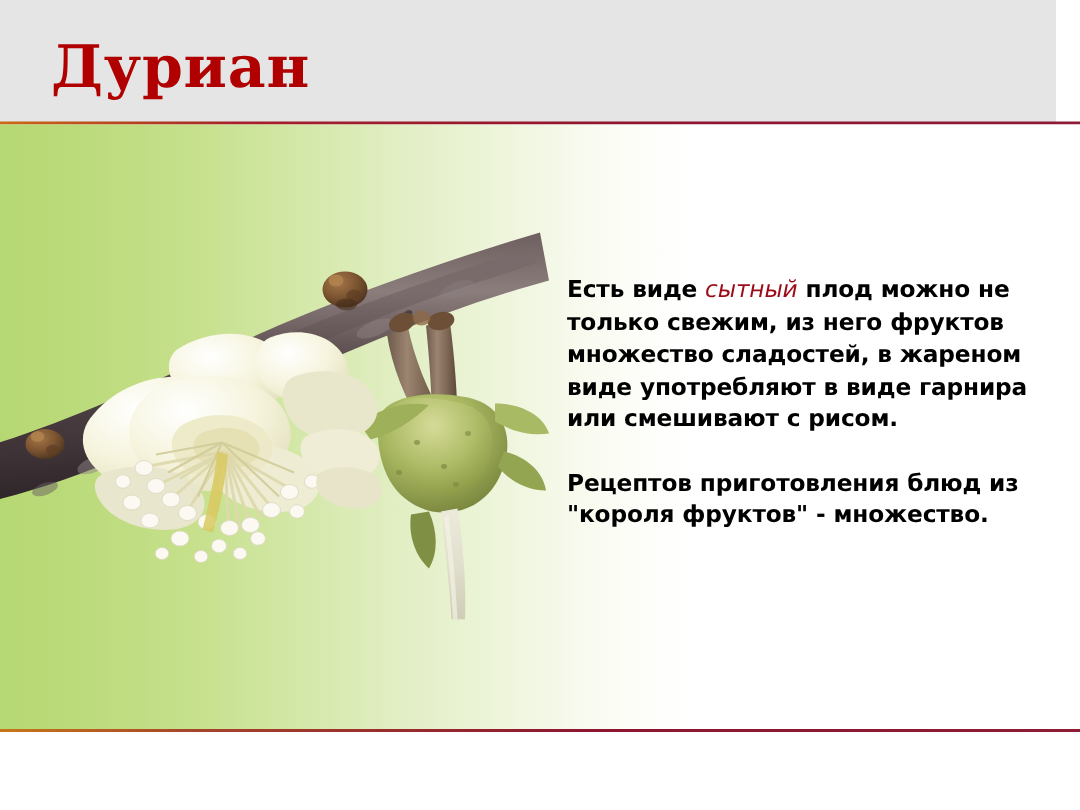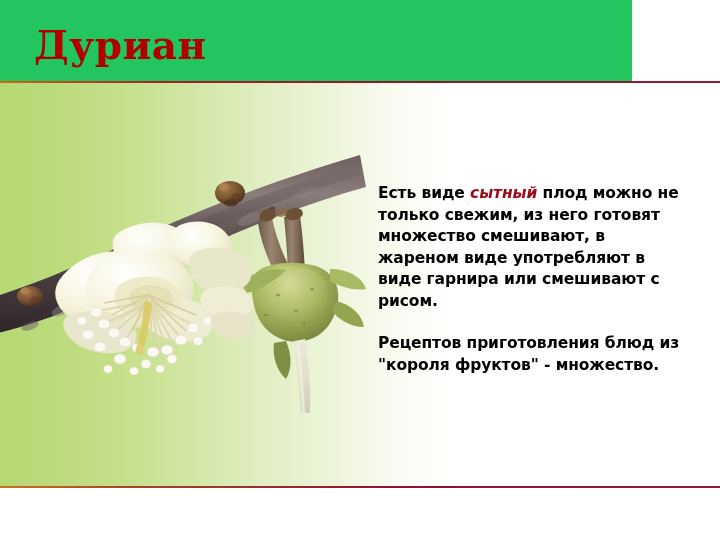--- a/index.html
+++ b/index.html
@@ -18,23 +18,23 @@
     height: 540px;
     background: #ffffff;
     overflow: hidden;
   }
 
   
   #title-zone {
     position: absolute;
     left: 0;
     top: 0;
-    width: 632px;
+    width: 704px;
     height: 82px;
-    background: #22c55e;
+    background: #e5e5e5;
   }
 
   #page-title {
     position: absolute;
     left: 34px;
     top: 23px;
     font-family: "DejaVu Serif", "Liberation Serif", serif;
     font-weight: bold;
     font-size: 39px;
     line-height: 44px;
@@ -97,21 +97,21 @@
     letter-spacing: -0.1px;
   }
   #text-block p {
     margin: 0;
   }
   #text-block .spacer {
     height: 21px;
   }
   .highlight {
     color: #9C0B18;
-    font-weight: bold;
+    font-weight: normal;
     font-style: italic;
     margin-top: 33px;
   }
 
   
   #footer-rule {
     position: absolute;
     left: 0;
     top: 486px;
     width: 720px;
@@ -314,21 +314,21 @@
         </g>
 
         <g>
           <path d="M 208,206 C 226,200 246,204 252,216 C 256,226 248,236 234,237 C 218,238 204,231 201,220 C 199,212 202,208 208,206 Z" fill="#efedd6"></path>
           <path d="M 218,230 C 234,226 250,230 254,240 C 257,248 250,256 238,256 C 224,256 213,250 211,241 C 210,235 213,232 218,230 Z" fill="#e7e4c9"></path>
         </g>
       </svg>
     </div>
 
     <div id="text-block">
-      <p><span>Есть виде </span><span class="highlight">сытный</span><span> плод можно не только свежим, из него готовят множество смешивают, в жареном виде употребляют в виде гарнира или смешивают с рисом.</span></p>
+      <p><span>Есть виде </span><span class="highlight">сытный</span><span> плод можно не только свежим, из него фруктов множество сладостей, в жареном виде употребляют в виде гарнира или смешивают с рисом.</span></p>
       <div class="spacer"></div>
       <p>Рецептов приготовления блюд из "короля фруктов" - множество.</p>
     </div>
 
   </div>
 
   <div id="footer-rule"></div>
   <div id="footer-zone">
     
   </div>

